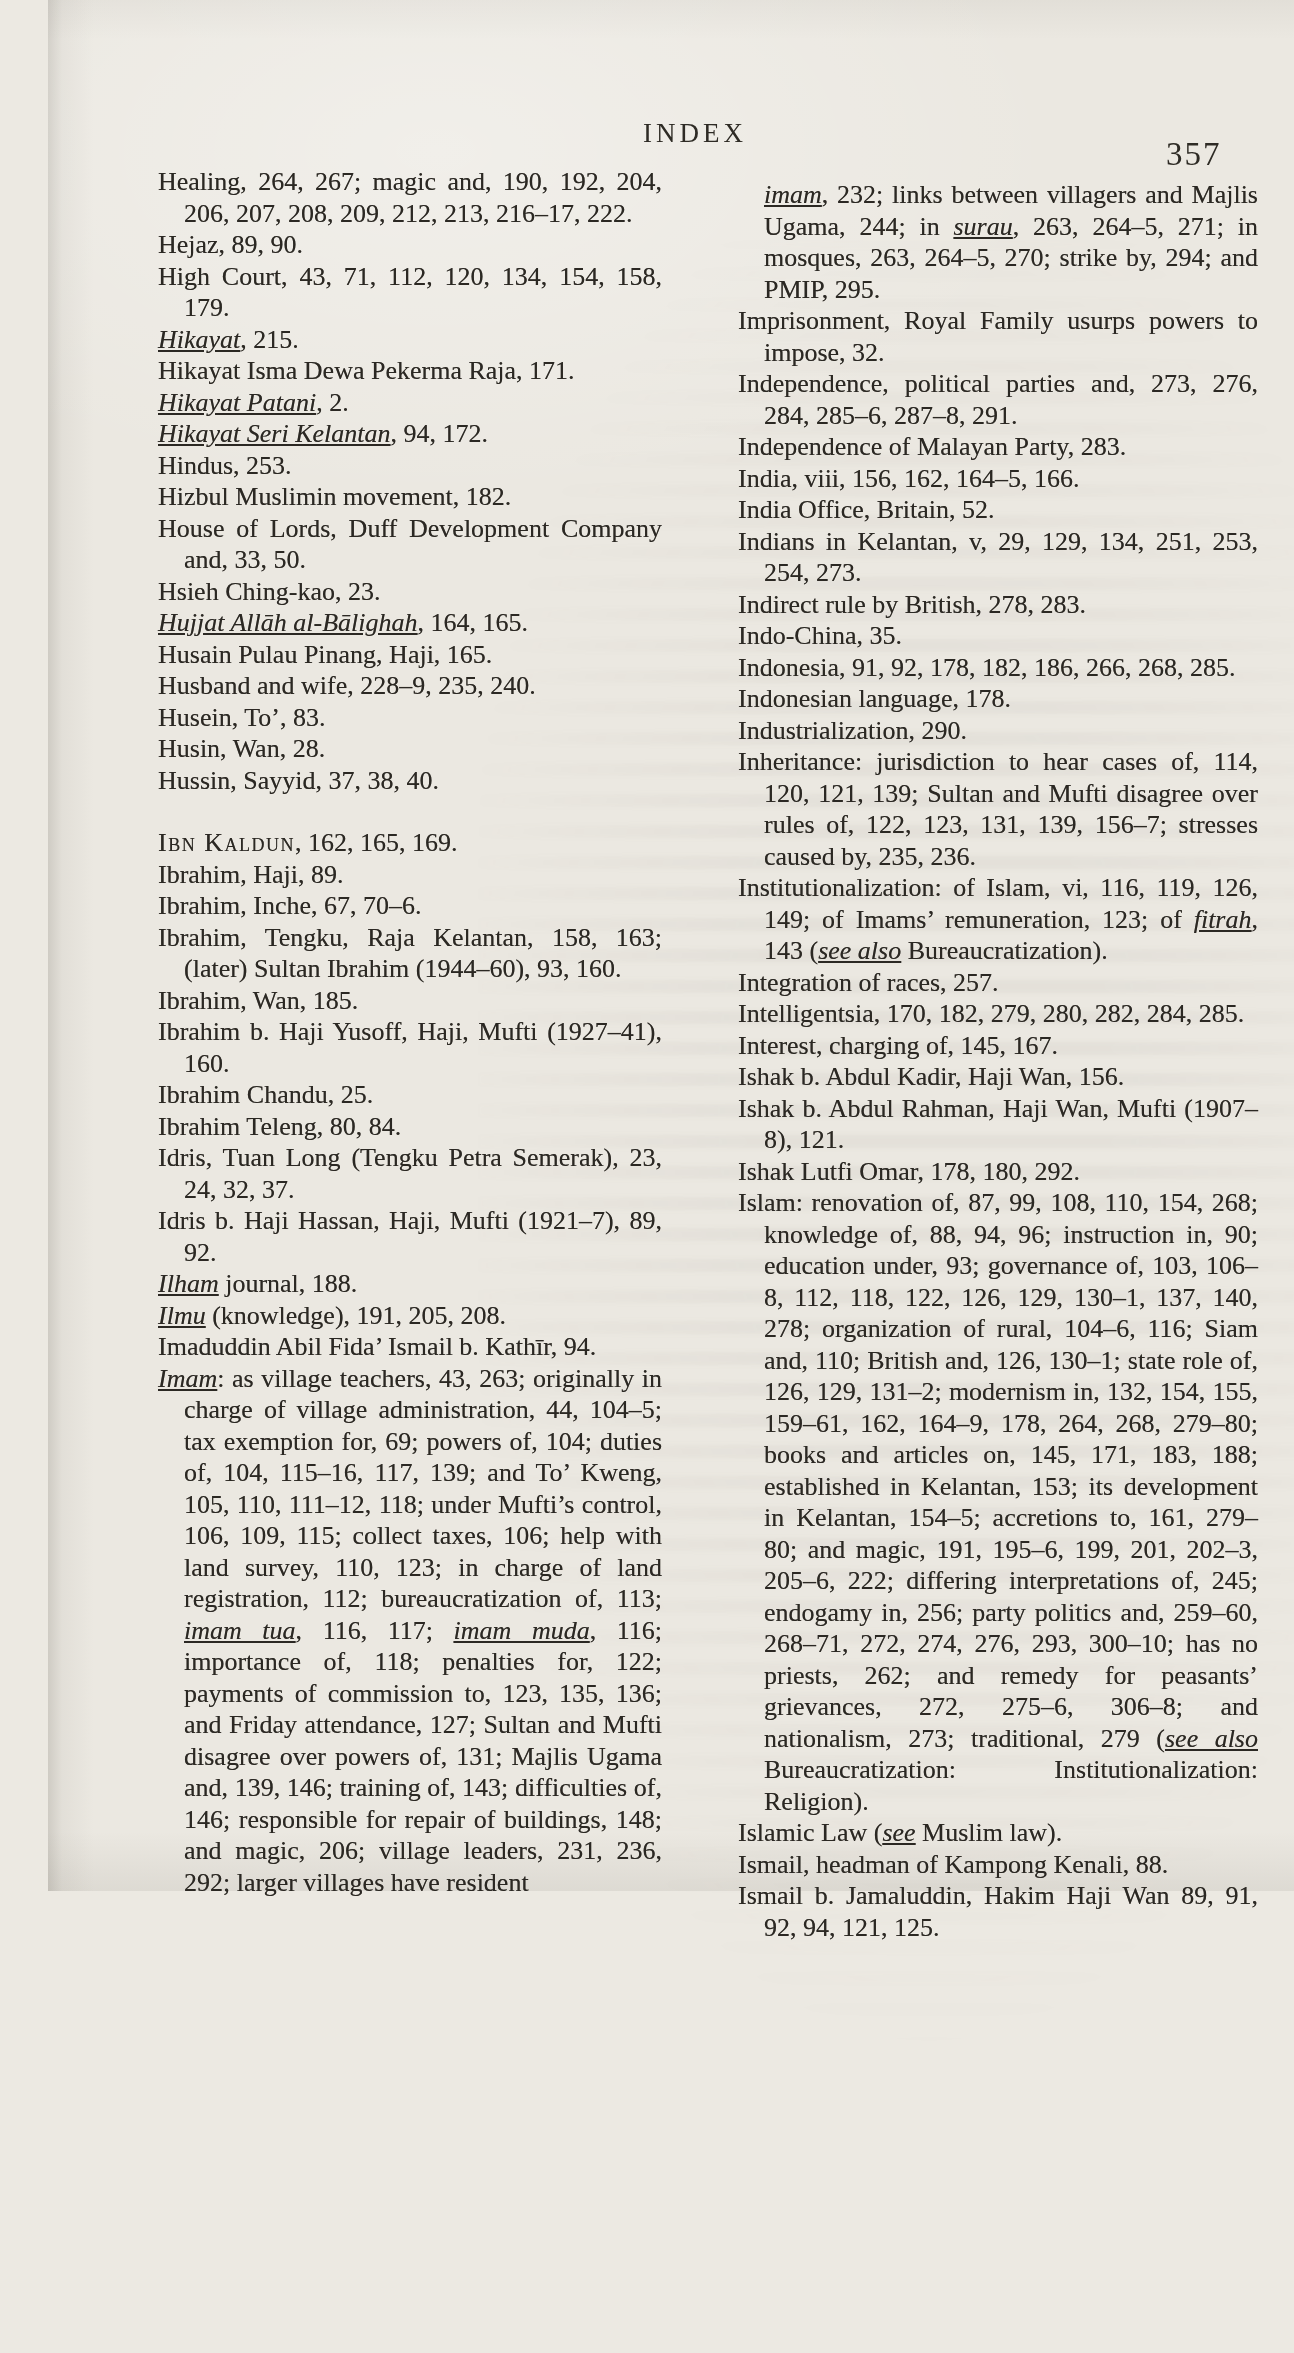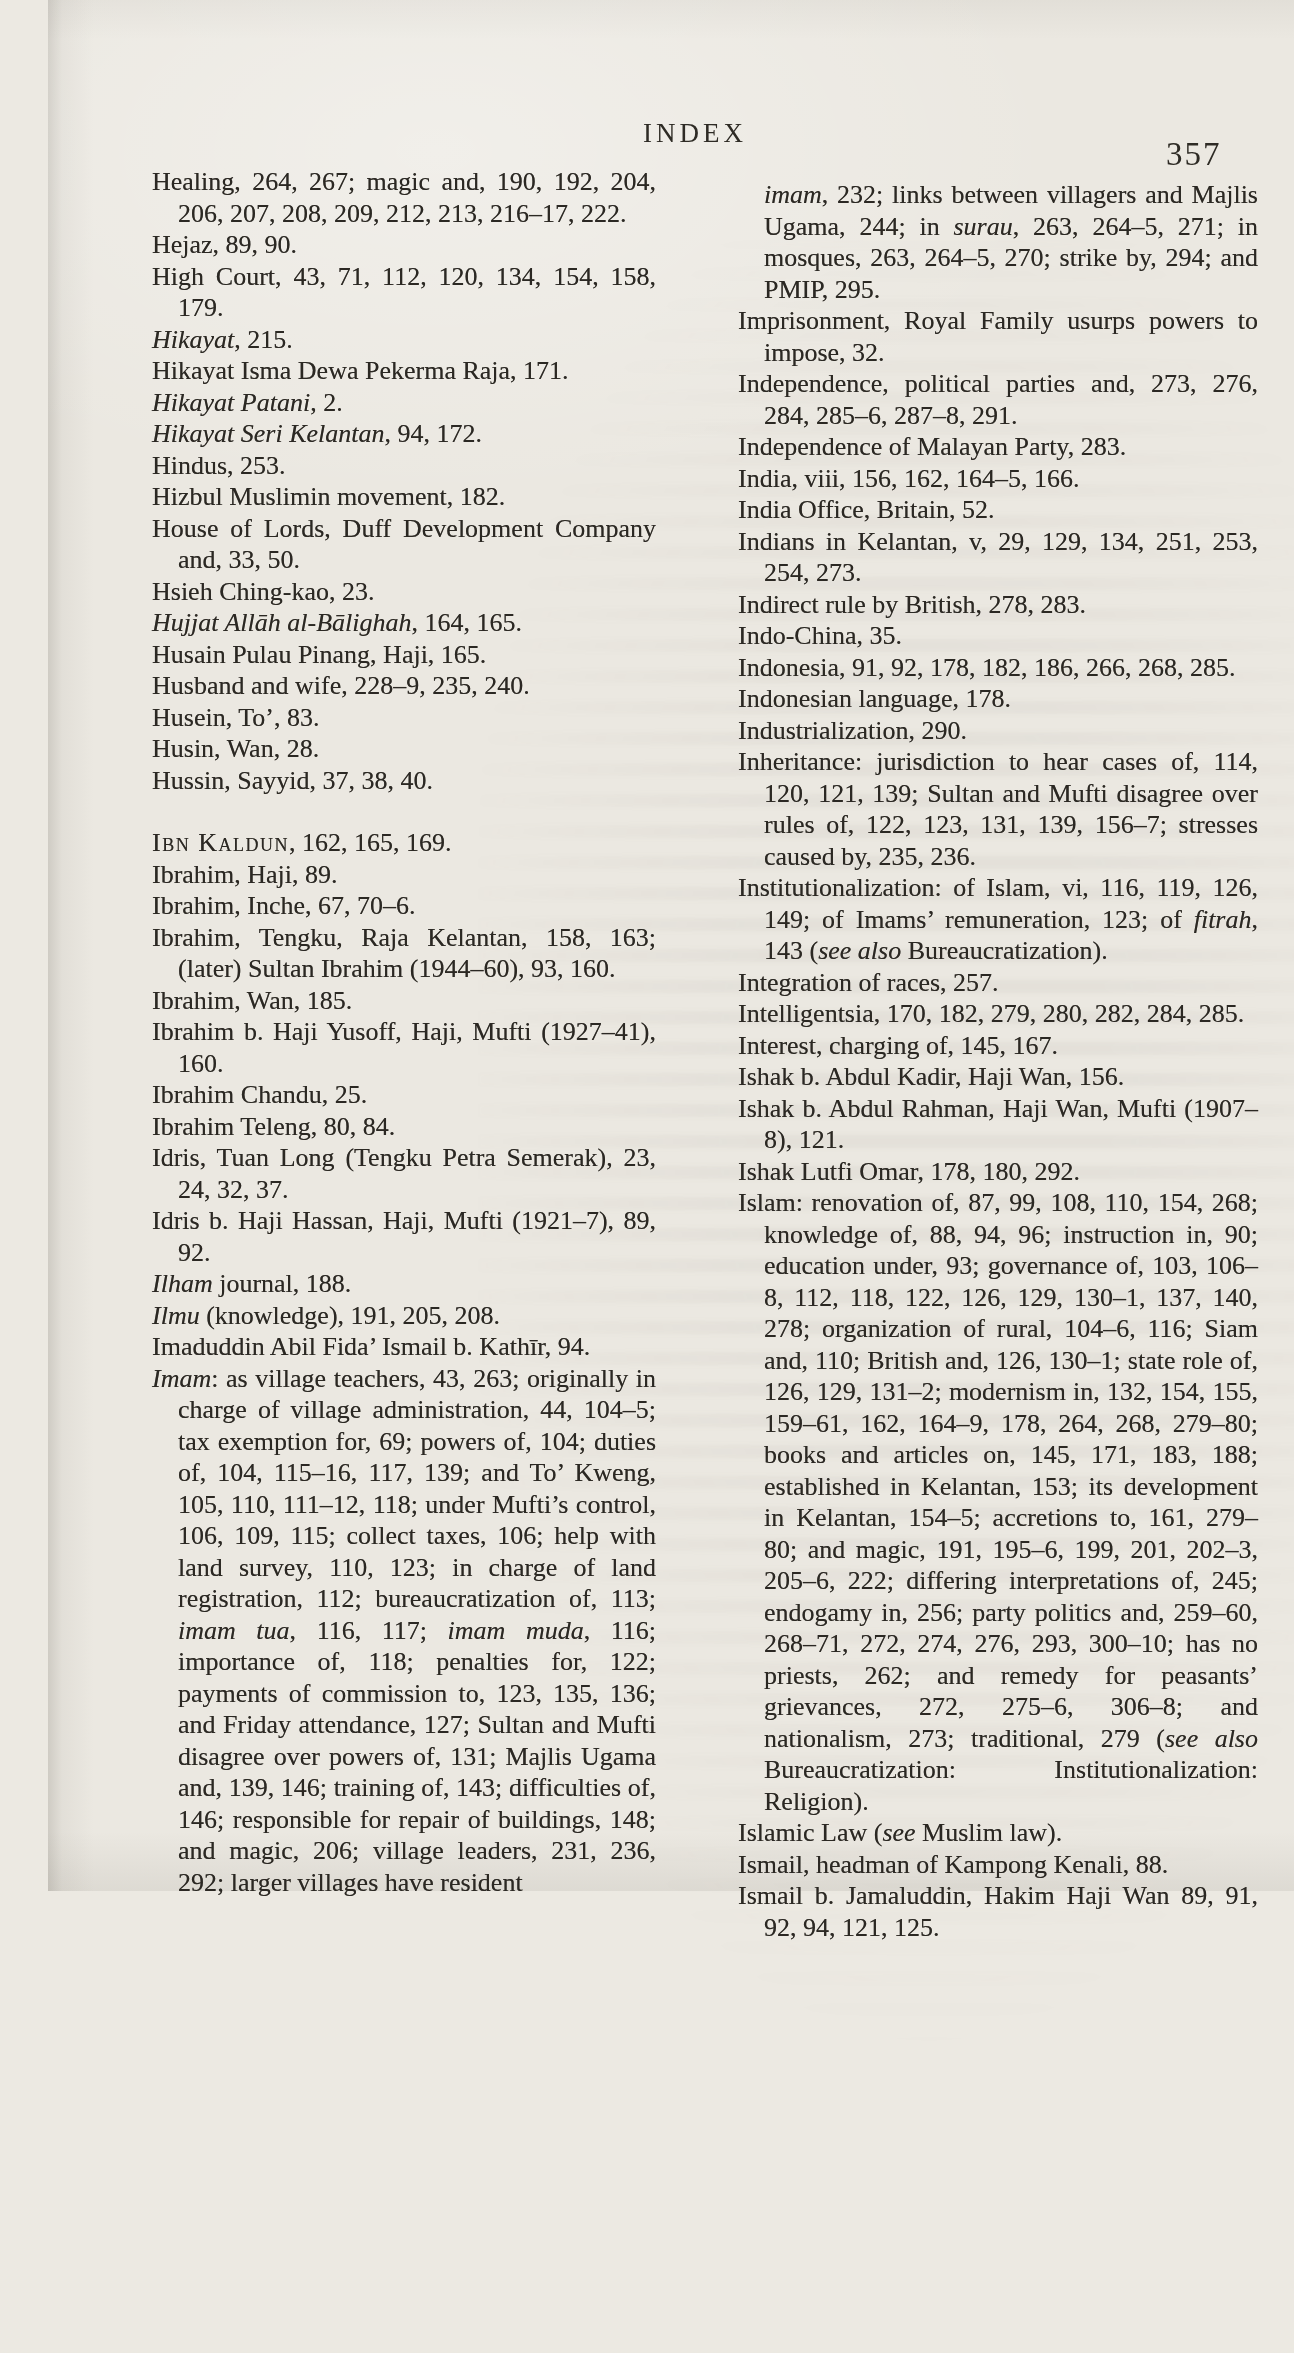--- a/index.html
+++ b/index.html
@@ -53,30 +53,30 @@
   .col{
     position:absolute;
     top:166px;
     width:504px;
     font-size:26px;
     line-height:31.5px;
     text-align:justify;
     color:#2b2823;
     text-shadow:0 0 0.5px rgba(43,40,35,0.55);
   }
-  .col.left{left:104px;}
+  .col.left{left:110px;}
   .col.right{left:690px;top:179px;width:520px;}
   .entry{
     margin:0;
     padding-left:26px;
     text-indent:-26px;
   }
   .entry.cont{text-indent:0;}
   .entry.group{margin-top:31px;}
-  .it{font-style:italic;}
+  .it{font-style:italic;text-decoration:underline;}
   .sc{font-variant:small-caps;letter-spacing:1.5px;}
 </style>
 </head>
 <body>
 
 <div class="page">
   <div class="bleed"></div>
   <div class="running-head">INDEX</div>
   <div class="folio">357</div>
   <div class="col left">

